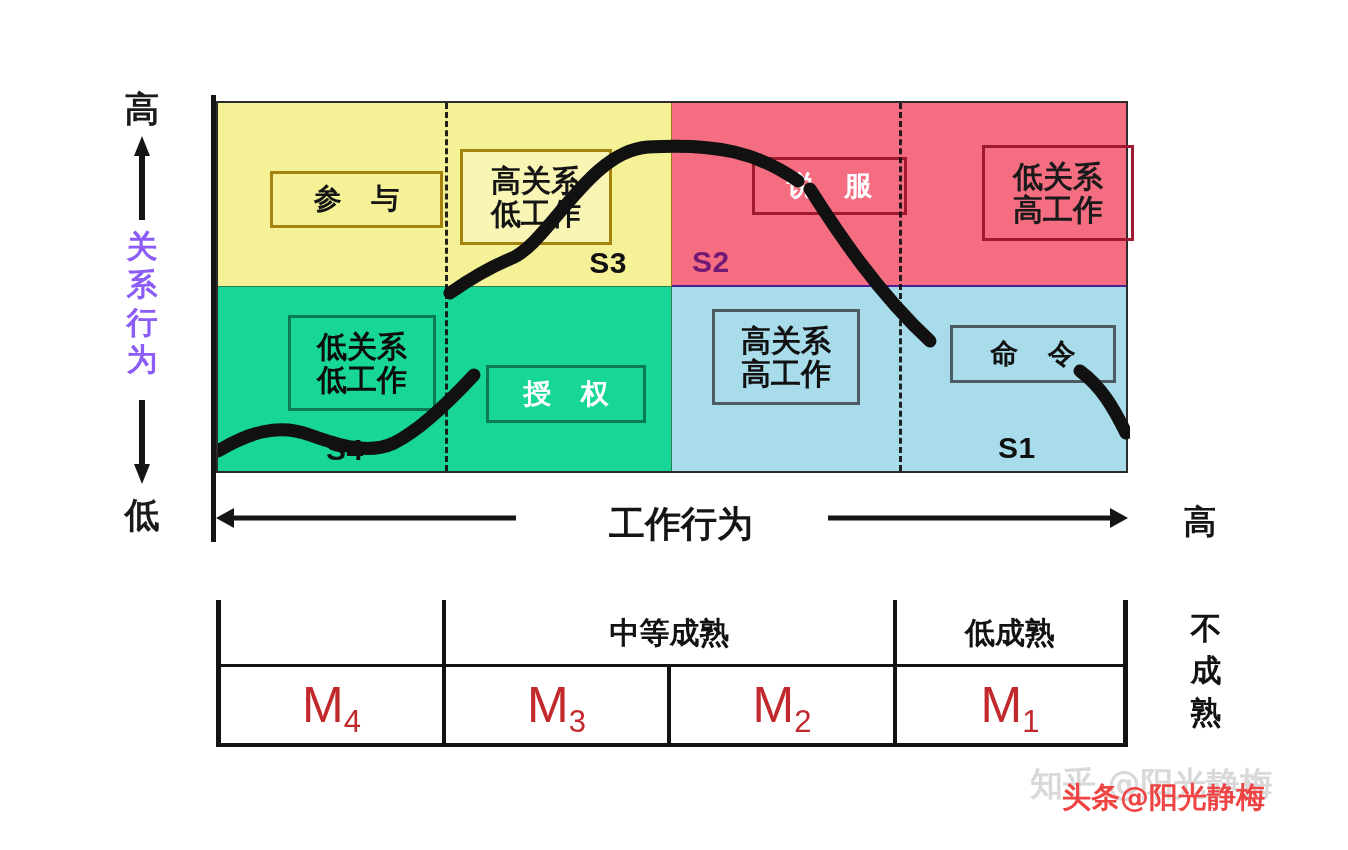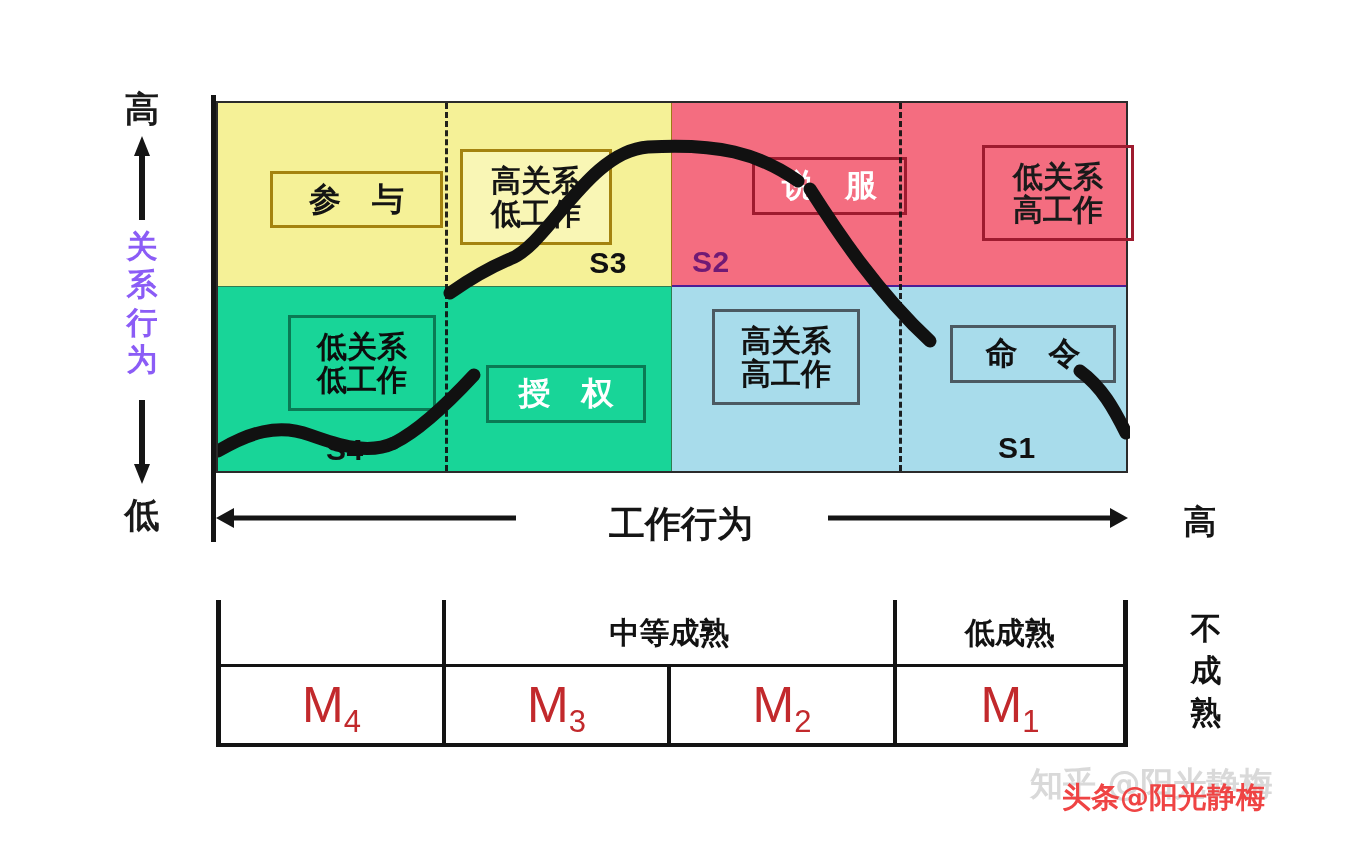--- a/index.html
+++ b/index.html
@@ -70,21 +70,21 @@
   .capbox{
     position:absolute;
     box-sizing:border-box;
     display:flex;align-items:center;justify-content:center;
     text-align:center;
     font-family:"DejaVu Sans",sans-serif;
     font-weight:700;
     line-height:1.1;
   }
   .cap2{font-size:30px;}
-  .cap1{font-size:32px;letter-spacing:10px;text-indent:10px;}
+  .cap1{font-size:28px;letter-spacing:10px;text-indent:10px;}
 
   #box-canyu{left:52px;top:68px;width:173px;height:57px;border:3px solid #a4830f;color:#141414;}
   #box-s3-desc{left:242px;top:46px;width:152px;height:96px;border:3px solid #a4830f;color:#141414;background:rgba(252,250,206,.55);}
   #box-shuofu{left:80px;top:54px;width:155px;height:58px;border:3px solid #9e1b2f;color:#ffffff;}
   #box-s2-desc{left:310px;top:42px;width:152px;height:96px;border:3px solid #9e1b2f;color:#1a1a1a;}
   #box-s4-desc{left:70px;top:28px;width:148px;height:96px;border:3px solid #0a7a54;color:#0d0d0d;}
   #box-shouquan{left:268px;top:78px;width:160px;height:58px;border:3px solid #0a7a54;color:#ffffff;}
   #box-s1-desc{left:40px;top:22px;width:148px;height:96px;border:3px solid #4c5a62;color:#111;}
   #box-mingling{left:278px;top:38px;width:166px;height:58px;border:3px solid #4c5a62;color:#111;}
 

